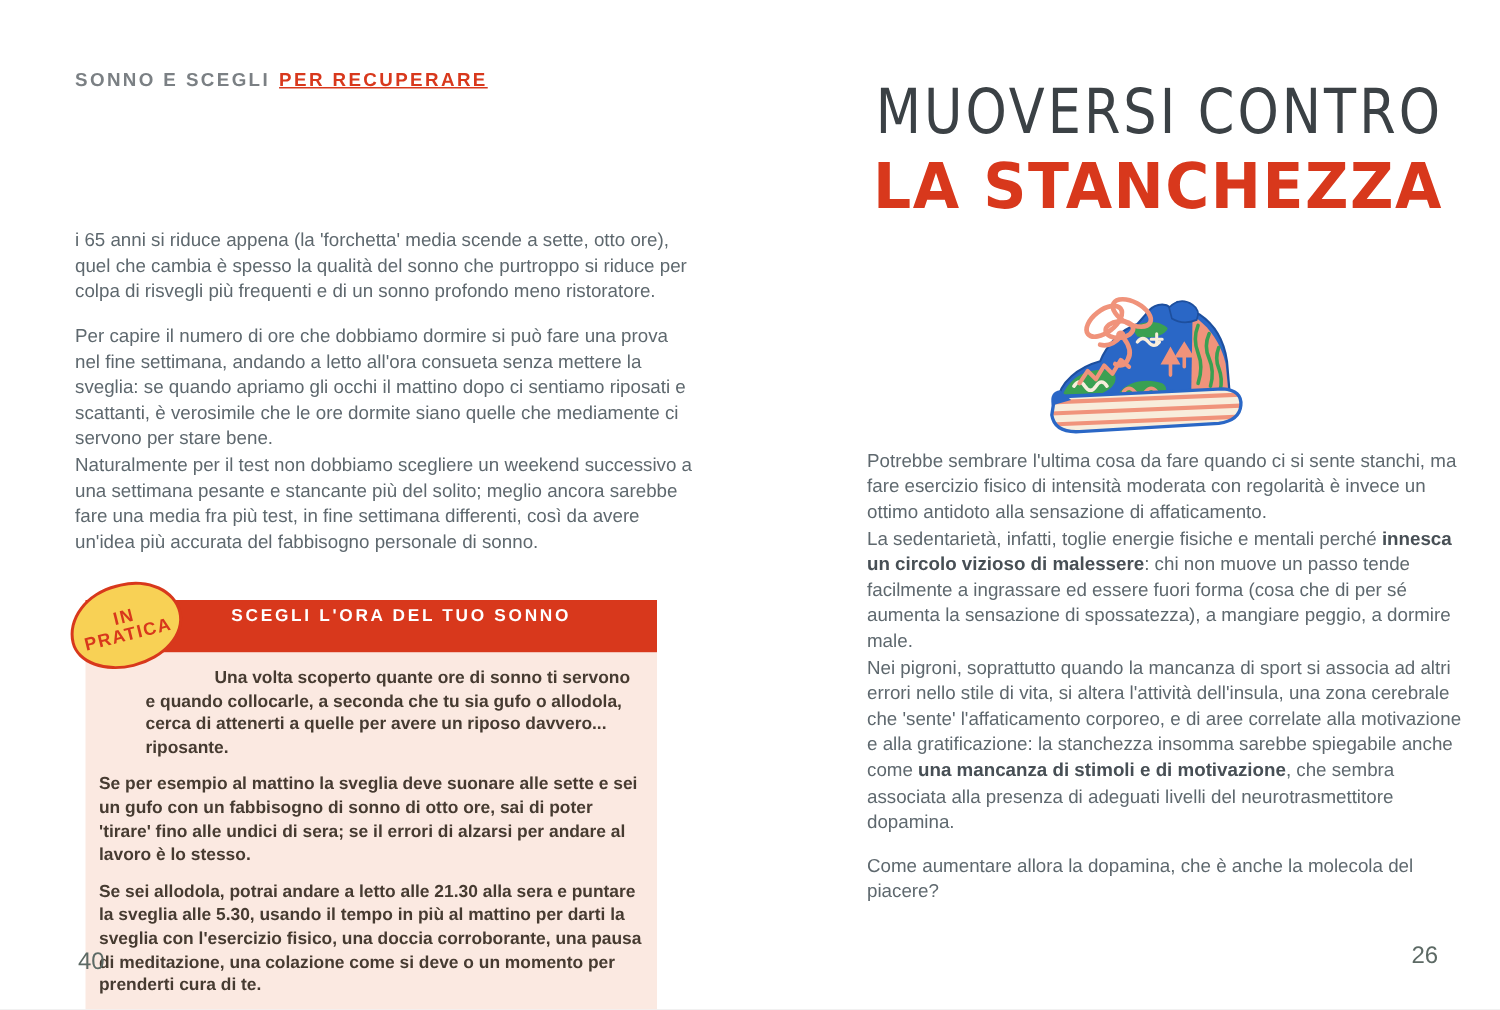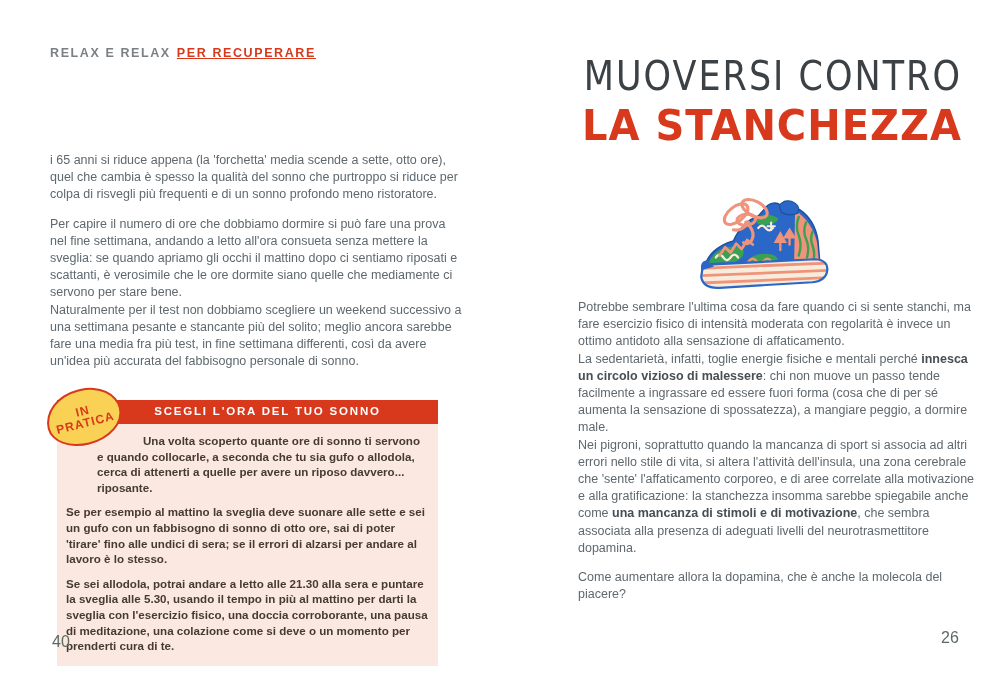--- a/index.html
+++ b/index.html
@@ -10,21 +10,21 @@
                   letter-spacing:1.6px;color:#7b8084;}
   .running-header .accent{color:var(--red);margin-left:6px;text-decoration:underline;}
   .body-col{position:absolute;color:#5e686e;font-size:12.5px;line-height:17.2px;}
   .col-left{left:50px;top:116px;width:414px;margin-top:36px;}
   .col-right{left:578px;top:299px;width:398px;}
   .body-col p{margin:0 0 12px 0;}
   .body-col .b{font-weight:700;color:#474f55;}
   
   .practice-box{position:absolute;left:57px;top:400px;width:381px;}
   .box-header{background:var(--red);color:#ffffff;font-size:11.5px;font-weight:700;
-              letter-spacing:1.8px;text-align:center;padding:5px 4px 7px 44px;}
+              letter-spacing:1.8px;text-align:center;padding:5px 4px 18px 44px;}
   .box-body{background:var(--boxbg);padding:9px 9px 12px 9px;color:#463b31;
             font-size:11.6px;font-weight:700;line-height:15.6px;}
   .box-body p{margin:0 0 9px 0;}
   .box-body p:last-child{margin-bottom:0;}
   .box-body p:first-child{text-indent:46px;margin-left:31px;}
   .badge{position:absolute;left:-11px;top:-11px;width:72px;height:52px;background:var(--yellow);
          border:2.5px solid var(--red);border-radius:50% 46% 52% 48%/55% 50% 50% 45%;
          transform:rotate(-14deg);display:flex;flex-direction:column;align-items:center;
          justify-content:center;color:var(--red);font-weight:700;font-size:12px;line-height:12px;
          letter-spacing:1px;}
@@ -38,21 +38,21 @@
   .page-number{position:absolute;font-size:16px;color:#5d6a65;}
   .pn-left{left:52px;top:633px;}
   .pn-right{left:941px;top:629px;}
 </style>
 </head>
 <body>
 
 <div class="spread" style="--red: #D8381C; --yellow: #F8D155; --boxbg: #FBE9E1;">
 
   <div class="running-header">
-    <span>RELAX E RELAX</span><span class="accent">PER RECUPERARE</span>
+    <span>SONNO E SCEGLI</span><span class="accent">PER RECUPERARE</span>
   </div>
 
   <div class="body-col col-left">
     <p><span>i 65 anni si riduce appena (la 'forchetta' media scende a sette, otto ore), quel che cambia è spesso la qualità del sonno che purtroppo si riduce per colpa di risvegli più frequenti e di un sonno profondo meno ristoratore.</span></p>
     <p><span>Per capire il numero di ore che dobbiamo dormire si può fare una prova nel fine settimana, andando a letto all'ora consueta senza mettere la sveglia: se quando apriamo gli occhi il mattino dopo ci sentiamo riposati e scattanti, è verosimile che le ore dormite siano quelle che mediamente ci servono per stare bene.</span><br><span>Naturalmente per il test non dobbiamo scegliere un weekend successivo a una settimana pesante e stancante più del solito; meglio ancora sarebbe fare una media fra più test, in fine settimana differenti, così da avere un'idea più accurata del fabbisogno personale di sonno.</span></p>
   </div>
 
   <div class="practice-box">
     <div class="badge">
       <span>IN</span>

